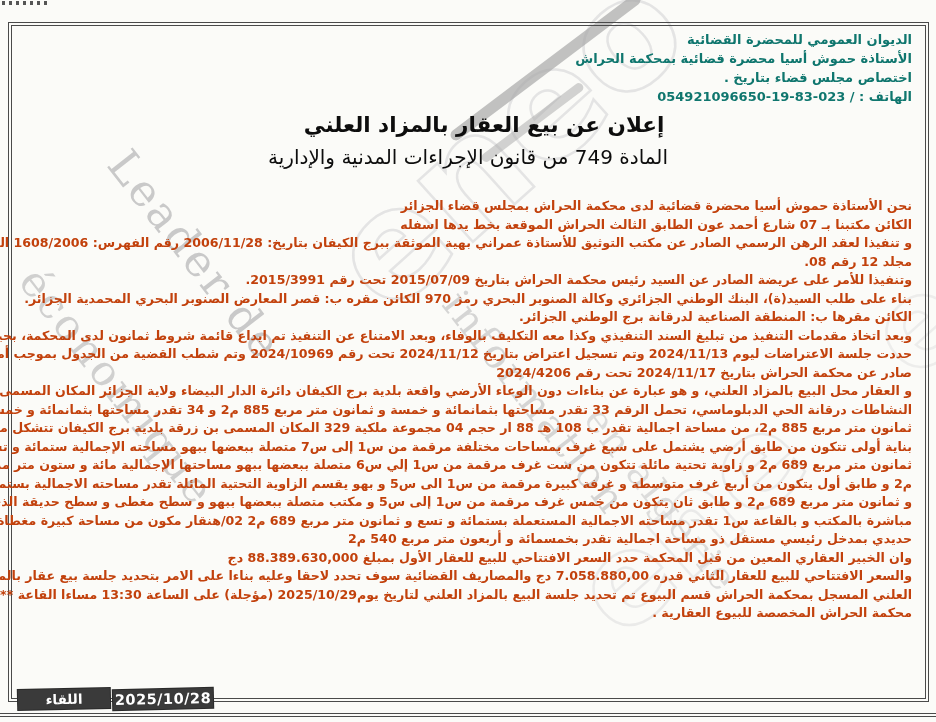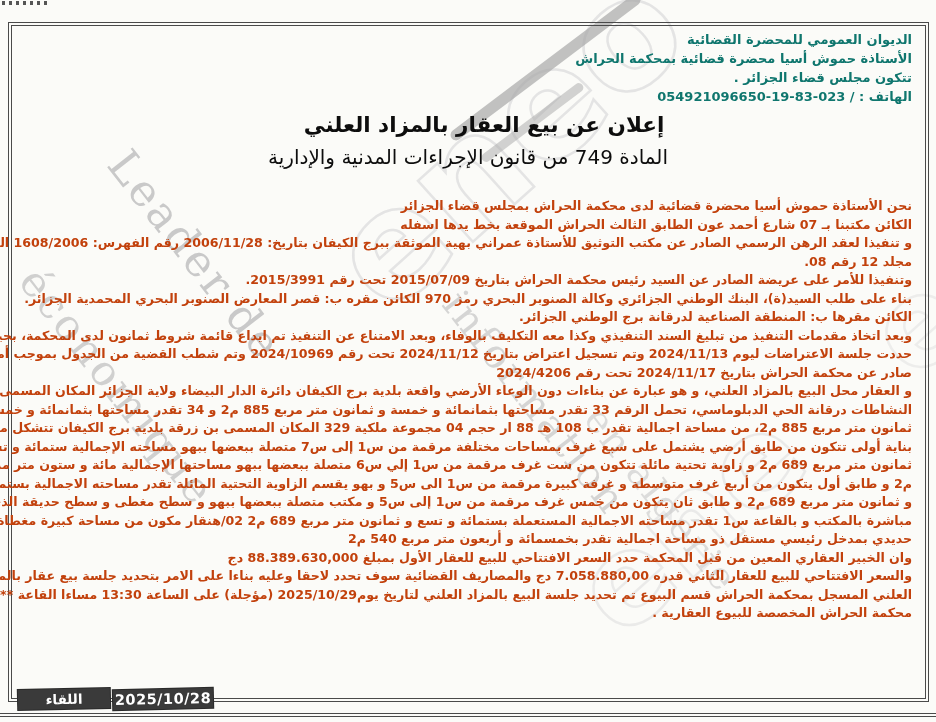--- a/index.html
+++ b/index.html
@@ -93,21 +93,21 @@
   <div class="print-artifact"></div>
 
   <div class="frame"></div>
   <div class="bottom-strip"></div>
 
   <div class="content">
 
     <div class="header-block">
       <div>الديوان العمومي للمحضرة القضائية</div>
       <div>الأستاذة حموش أسيا محضرة قضائية بمحكمة الحراش</div>
-      <div>تتكون مجلس قضاء الجزائر .</div>
+      <div>اختصاص مجلس قضاء بتاريخ .</div>
       <div>الهاتف : / 023-83-19-054921096650</div>
     </div>
 
     <div class="title-block">
       <div class="title-line1">إعلان عن بيع العقار بالمزاد العلني</div>
       <div class="title-line2">المادة 749 من قانون الإجراءات المدنية والإدارية</div>
     </div>
 
     <div class="body-text">
         <div class="bline">نحن الأستاذة حموش أسيا محضرة قضائية لدى محكمة الحراش بمجلس قضاء الجزائر</div>

